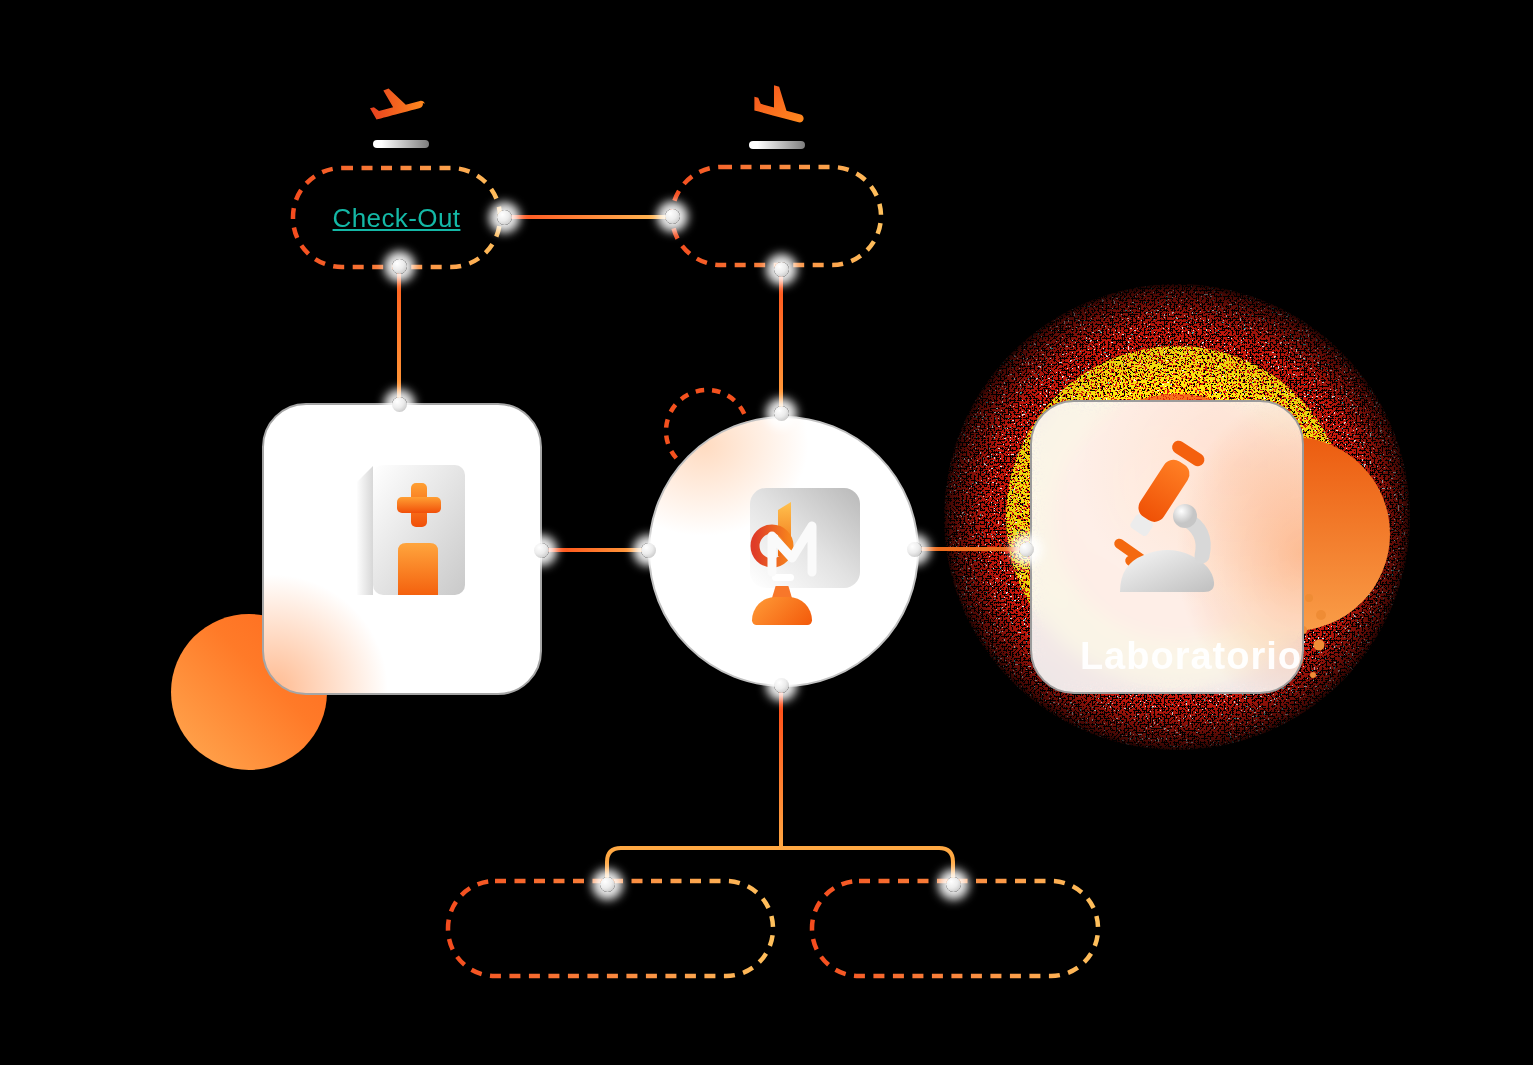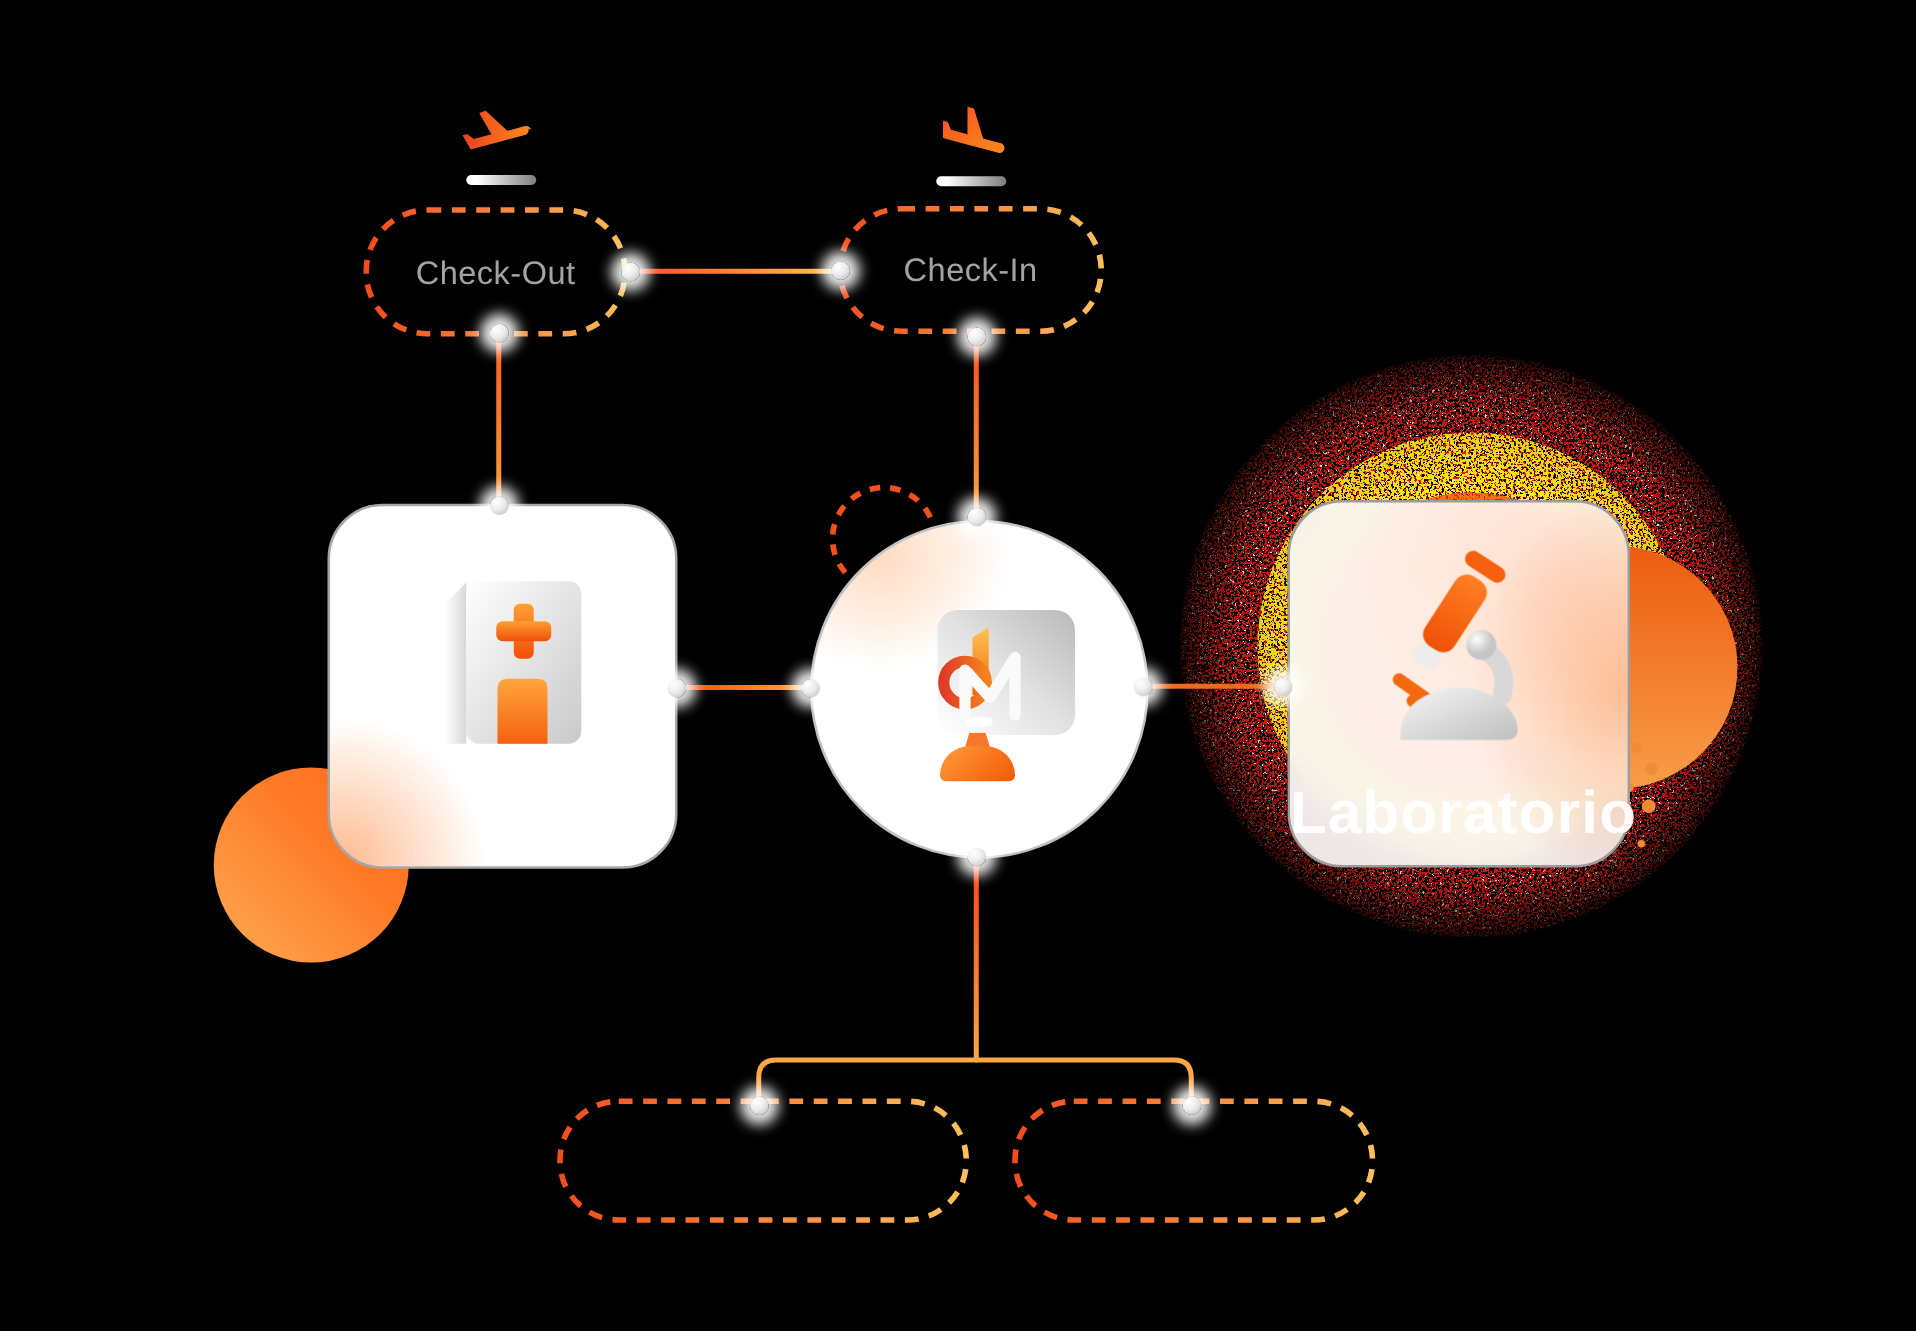--- a/index.html
+++ b/index.html
@@ -1,21 +1,21 @@
 <!DOCTYPE html>
 <html><head>
 <meta charset="utf-8">
 <style>
   html,body{margin:0;padding:0;background:#000;}
   #stage{position:relative;width:1533px;height:1065px;background:#000;overflow:hidden;
          font-family:"Liberation Sans",sans-serif;}
   .abs{position:absolute;}
   .pill-label{position:absolute;display:flex;align-items:center;justify-content:center;
-              color:#a3a3a3;font-size:26px;font-weight:500;letter-spacing:.4px;text-align:center;
-              line-height:32px;z-index:5;}
+              color:#14b8a6;font-size:26px;font-weight:500;letter-spacing:.4px;text-align:center;
+              line-height:32px;z-index:5;text-decoration:underline;}
   .node{position:absolute;width:15px;height:15px;border-radius:50%;z-index:6;
         background:radial-gradient(circle at 35% 30%, #ffffff 0%, #ececec 45%, #b5b5b5 100%);
         box-shadow:0 0 10px 8px rgba(255,255,255,0.92);}
   .runway{position:absolute;height:8px;border-radius:4px;z-index:5;
           background:linear-gradient(90deg,#ffffff 15%,#7d7d7d 100%);}
   .card{position:absolute;z-index:3;}
   #hospital-card{left:262px;top:403px;width:276px;height:288px;border-radius:44px;
       border:2px solid #a6a6a6;
       background:radial-gradient(170px 170px at 3% 99%, rgba(255,122,40,0.52), rgba(255,122,40,0) 68%),#ffffff;}
   #hub-circle{left:648px;top:416px;width:267px;height:267px;border-radius:50%;
@@ -23,21 +23,21 @@
       background:radial-gradient(150px 130px at 20% 10%, rgba(255,160,90,0.38), rgba(255,160,90,0) 70%),#ffffff;}
   #lab-card{left:1030px;top:400px;width:270px;height:290px;border-radius:44px;
       border:2px solid #9c9c9c;z-index:3;
       background:radial-gradient(180px 230px at 100% 52%, rgba(250,120,40,0.42), rgba(250,120,40,0) 70%),
                  radial-gradient(220px 200px at 75% 22%, rgba(255,198,168,0.38), rgba(255,198,168,0) 72%),
                  rgba(255,255,255,0.9);
       backdrop-filter:blur(9px);-webkit-backdrop-filter:blur(9px);}
   #ball-left{left:171px;top:614px;width:156px;height:156px;border-radius:50%;z-index:2;
       background:linear-gradient(45deg,#ffaa52 0%,#ff7a28 60%,#ff6a1e 100%);}
   #lab-label{position:absolute;left:0;right:0;bottom:14px;text-align:right;
-      font-size:48px;font-weight:600;letter-spacing:1px;color:rgba(255,255,255,0.95);}
+      font-size:38px;font-weight:600;letter-spacing:1px;color:rgba(255,255,255,0.95);}
   .screen{position:absolute;left:750px;top:488px;width:110px;height:100px;border-radius:16px;z-index:4;
       background:linear-gradient(to top right,#fdfdfd 5%,#e2e2e2 50%,#b9b9b9 100%);}
   .screen-pill{position:absolute;left:22px;top:86px;width:22px;height:7px;border-radius:4px;background:#fff;}
   .monitor-neck{position:absolute;left:772px;top:586px;width:20px;height:12px;z-index:4;background:#f8772a;
       clip-path:polygon(18% 0,82% 0,100% 100%,0 100%);}
   .monitor-dome{position:absolute;left:752px;top:597px;width:60px;height:28px;z-index:4;
       border-radius:30px 30px 6px 6px;background:linear-gradient(135deg,#ff9c38,#f3590a);}
 </style>
 </head>
 <body>
@@ -209,23 +209,20 @@
           <stop offset="1" stop-color="#ff8a1e"></stop>
     </linearGradient>
       </defs>
     <path fill="url(#pgL)" d="M9.68 13.27l4.35 1.16 5.31 1.42c.8.21 1.62-.26 1.84-1.06.21-.8-.26-1.62-1.06-1.84l-5.31-1.42-2.76-9.02L10.12 2v8.28L5.15 8.95l-.93-2.32-1.45-.39v5.17l1.6.43 5.31 1.43z"></path>
   </svg>
   <div class="runway" style="left:749px;top:141px;width:56px;"></div>
 
   <div class="pill-label" style="left:293px;top:168px;width:207px;height:99px;">
     <span>Check-Out</span>
   </div>
-  <div class="pill-label" style="left:672px;top:167px;width:209px;height:98px;">
-    <span>Check-In</span>
-  </div>
 
   <div id="hospital-card" class="card"></div>
   <svg class="abs" style="left:340px;top:450px;z-index:4;" width="160" height="160" viewBox="0 0 160 160">
     <defs>
       <linearGradient id="hgB" x1="0" y1="0" x2="1" y2="1">
         <stop offset="0" stop-color="#ffffff"></stop>
           <stop offset="1" stop-color="#c9c9c9"></stop>
       </linearGradient>
       <linearGradient id="hgP" x1="0" y1="0" x2="1" y2="0">
         <stop offset="0" stop-color="#fdfdfd"></stop>

